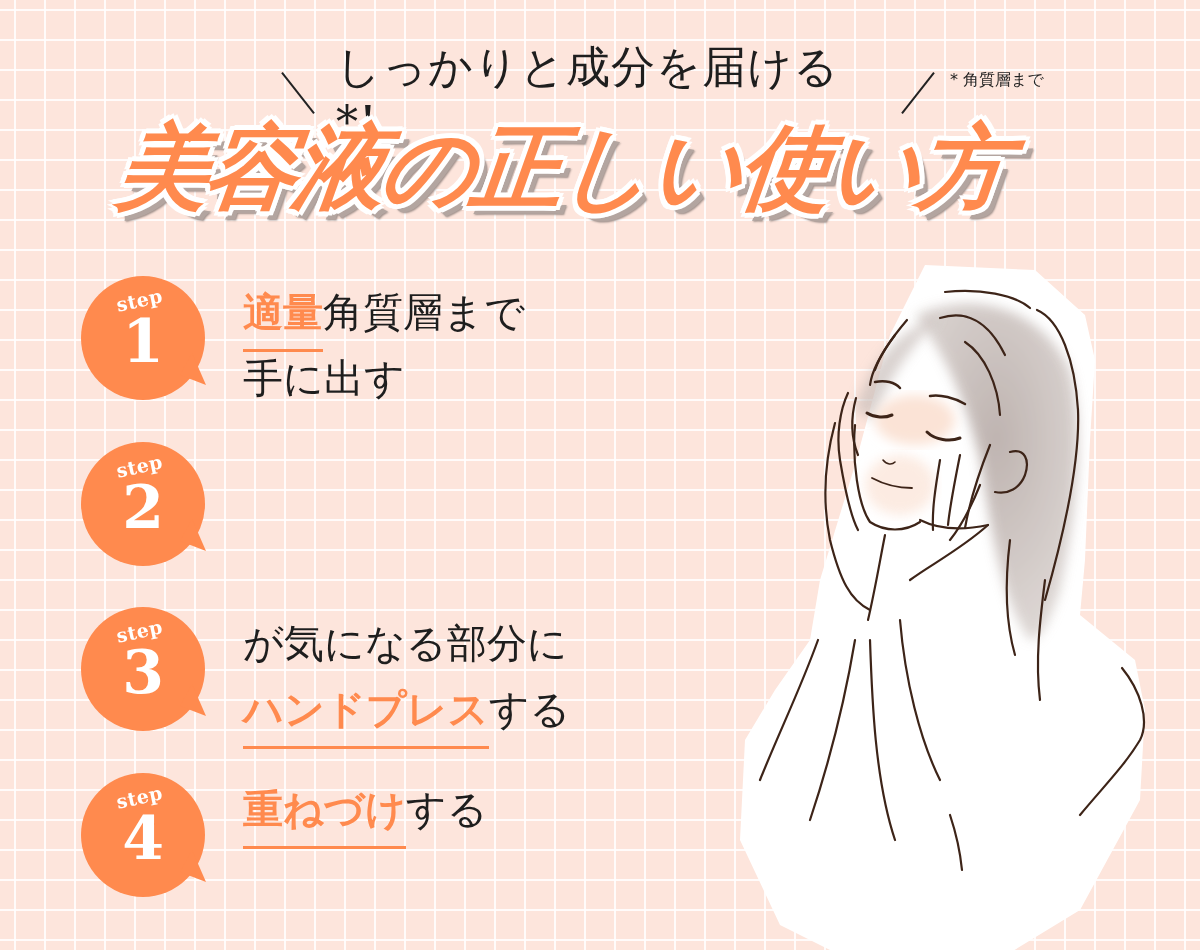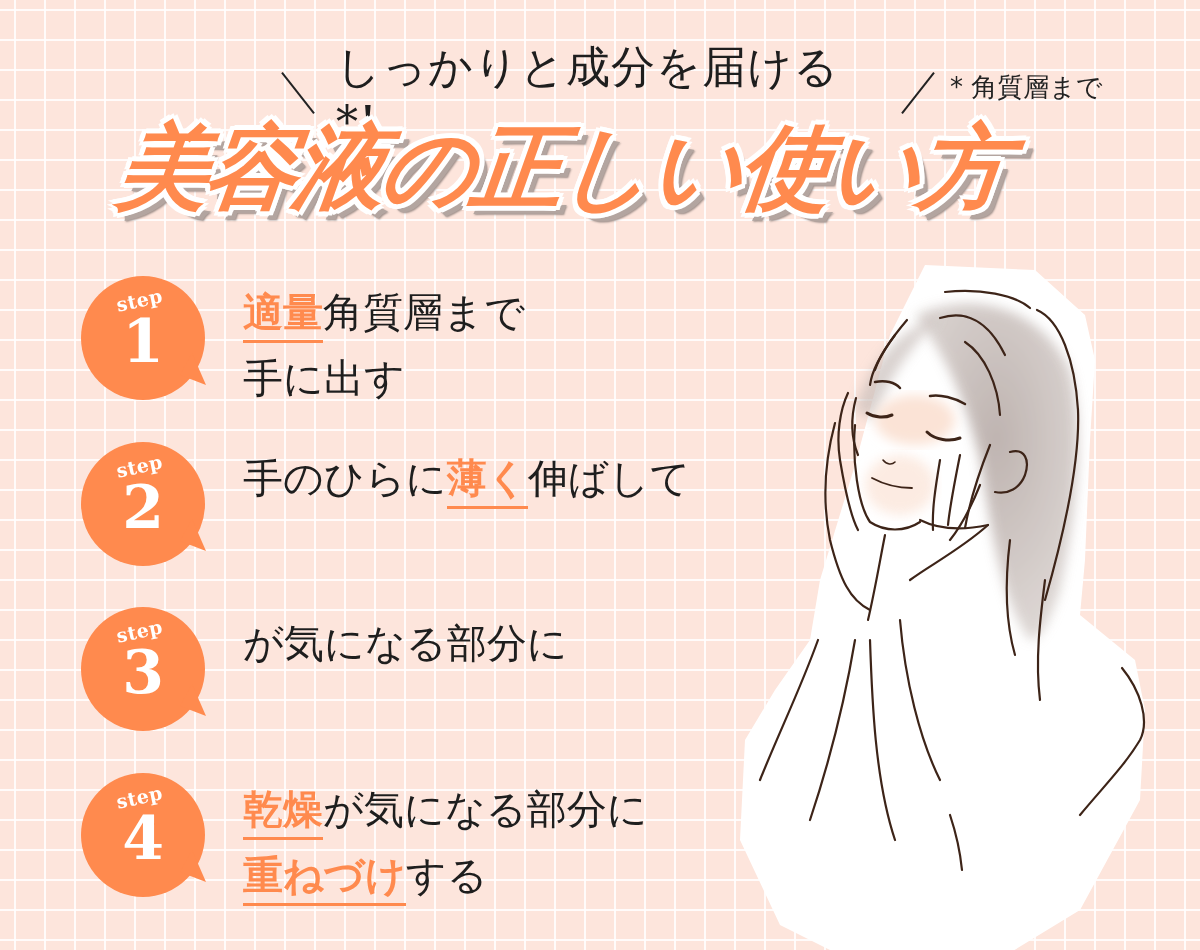--- a/index.html
+++ b/index.html
@@ -21,21 +21,21 @@
     letter-spacing:1px;
   }
   .slash { width:40px; height:46px; position:relative; }
   .slash::before {
     content:""; position:absolute; left:19px; top:-3px; width:2px; height:52px;
     background:#222;
   }
   .slash.back::before { transform:rotate(-38deg); }
   .slash.fwd::before { transform:rotate(38deg); }
   .note {
-    position:absolute; top:70px; left:950px; font-size:26px; color:#222;
+    position:absolute; top:70px; left:950px; font-size:16px; color:#222;
   }
   .title {
     position:absolute; top:112px; left:118px; width:960px; height:110px;
     font-family:"DejaVu Serif", serif; font-weight:bold; font-style:italic;
     font-size:92px; line-height:110px; letter-spacing:-4px;
     color:#ff8a4e;
     text-shadow:
       -4px -4px 0 #fff, 4px -4px 0 #fff, -4px 4px 0 #fff, 4px 4px 0 #fff,
       0 -5px 0 #fff, 0 5px 0 #fff, -5px 0 0 #fff, 5px 0 0 #fff,
       8px 8px 0 #b3a5a0, 9px 9px 2px #9f908b;
@@ -58,21 +58,21 @@
     position:absolute; left:0; width:126px; top:30px; text-align:center;
     font-family:"DejaVu Serif", serif; font-weight:bold; font-size:60px;
     color:#fff; line-height:72px;
   }
   .step-text {
     position:absolute; left:165px; top:4px; font-size:40px; line-height:66px;
     white-space:nowrap; color:#1e1e1e;
   }
   .hl {
     color:#ff8a4e; font-weight:bold;
-    border-bottom:3px solid #ff8a4e; padding-bottom:5px;
+    border-bottom:3px solid #ff8a4e; padding-bottom:14px;
   }
   .illus { position:absolute; left:740px; top:260px; width:420px; height:690px; }
 </style>
 </head>
 <body>
 
 <div class="subtitle">
   <span class="slash back"></span>
   <span>しっかりと成分を届ける*!</span>
   <span class="slash fwd"></span>
@@ -98,49 +98,48 @@
 <div class="step" style="top:441px">
   <div class="bubble">
     <svg width="140" height="130" viewBox="0 0 140 130">
       <circle cx="63" cy="63" r="62" fill="#ff8a4e"></circle>
       <polygon points="100,100 126,110 112,78" fill="#ff8a4e"></polygon>
     </svg>
     <span class="step-word">step</span>
     <span class="step-num">2</span>
   </div>
   <div class="step-text">
-    <div><span>手のひらに</span><span class="hl">薄く</span><span>伸ばして</span></div>
   </div>
 </div>
 
 <div class="step" style="top:606px">
   <div class="bubble">
     <svg width="140" height="130" viewBox="0 0 140 130">
       <circle cx="63" cy="63" r="62" fill="#ff8a4e"></circle>
       <polygon points="100,100 126,110 112,78" fill="#ff8a4e"></polygon>
     </svg>
     <span class="step-word">step</span>
     <span class="step-num">3</span>
   </div>
   <div class="step-text">
     <div><span>が気になる部分に</span></div>
+    <div><span class="hl">ハンドプレス</span><span>する</span></div>
   </div>
 </div>
 
 <div class="step" style="top:772px">
   <div class="bubble">
     <svg width="140" height="130" viewBox="0 0 140 130">
       <circle cx="63" cy="63" r="62" fill="#ff8a4e"></circle>
       <polygon points="100,100 126,110 112,78" fill="#ff8a4e"></polygon>
     </svg>
     <span class="step-word">step</span>
     <span class="step-num">4</span>
   </div>
   <div class="step-text">
-    <div><span class="hl">乾燥</span><span>が気になる部分に</span></div>
     <div><span class="hl">重ねづけ</span><span>する</span></div>
   </div>
 </div>
 
 <div class="illus">
   <svg width="420" height="690" viewBox="0 0 420 690">
     <defs>
       <radialGradient id="hairG" cx="0.5" cy="0.4" r="0.6">
         <stop offset="0" stop-color="#b8aca8"></stop>
         <stop offset="1" stop-color="#d9d2cf"></stop>

